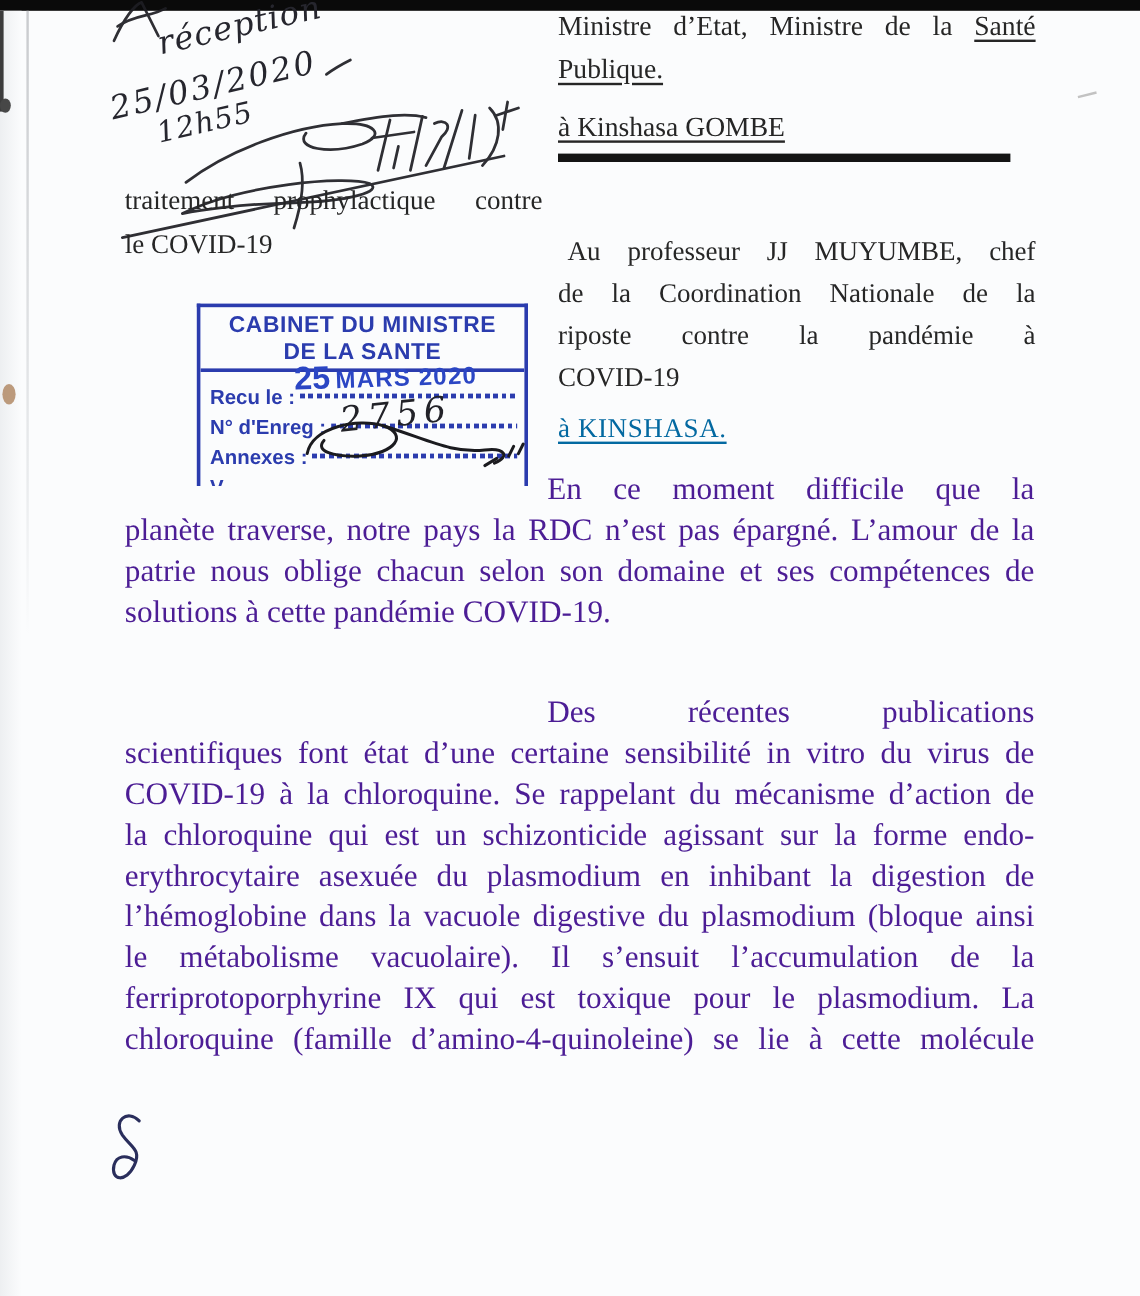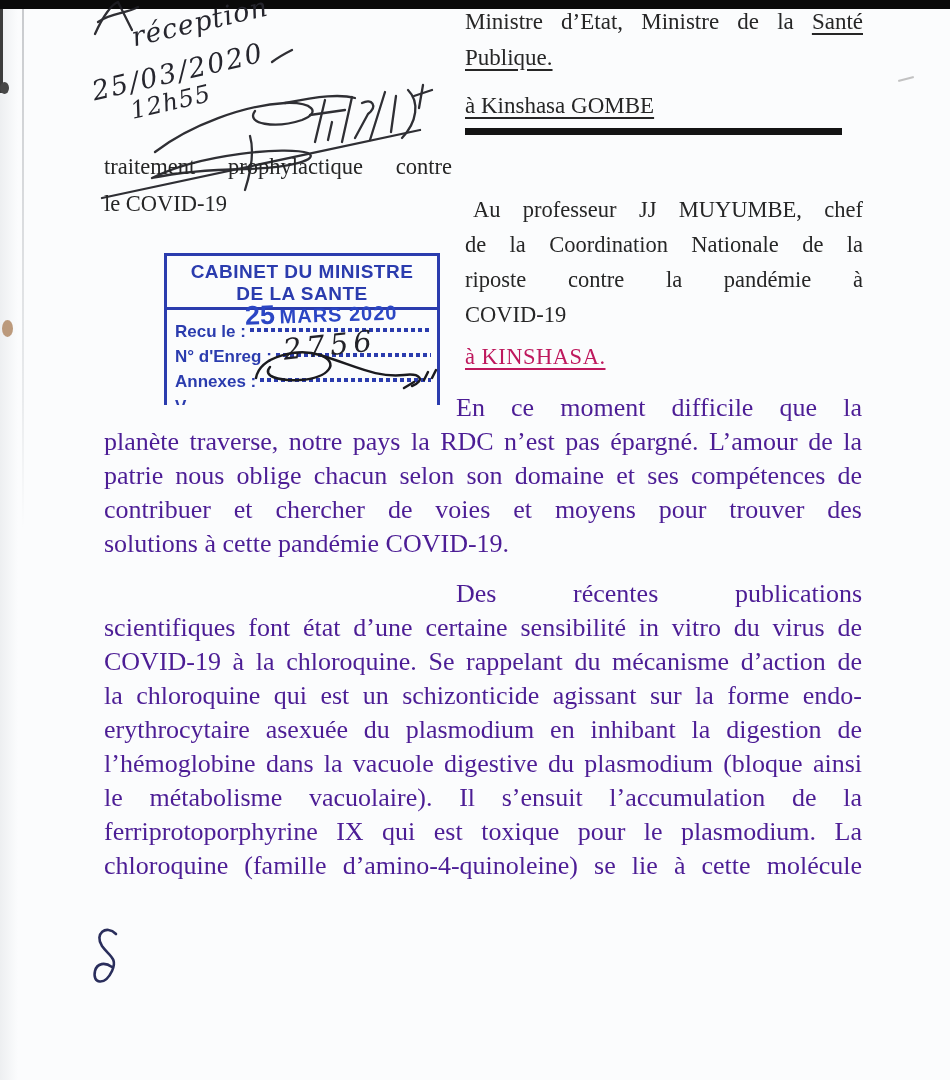--- a/index.html
+++ b/index.html
@@ -61,21 +61,21 @@
   .stamp-date{position:absolute;left:78px;top:42px;transform:rotate(-2deg);
     color:#2b46c4;font-weight:bold;white-space:nowrap;}
   .d25{font-size:27px;}
   .dmy{font-size:20px;letter-spacing:1px;}
   .stamp-enreg{position:absolute;left:116px;top:72px;font-size:29px;letter-spacing:5px;
     transform:rotate(-6deg);color:#222228;}
 
   
   .addressee{left:465px;top:192px;width:398px;font-size:22.5px;line-height:35px;color:#262626;}
   .addressee .tline.first{padding-left:8px;}
-  .addressee-city{left:465px;top:344px;font-size:22.5px;color:#be185d;letter-spacing:.5px;}
+  .addressee-city{left:465px;top:344px;font-size:22.5px;color:#0369a1;letter-spacing:.5px;}
 
   
   .body-para{left:104px;width:758px;font-size:26px;line-height:34px;color:#4c1d95;}
   .para1{top:391px;}
   .para2{top:577px;}
   .body-para .tline.first{padding-left:352px;}
 
   svg path{fill:none;stroke-linecap:round;stroke-linejoin:round;}
 </style>
 </head>
@@ -169,21 +169,20 @@
       <div class="tline">de la Coordination Nationale de la</div>
       <div class="tline">riposte contre la pandémie à</div>
       <div class="tline last">COVID-19</div>
     </div>
   <div class="abs addressee-city u">à KINSHASA.</div>
 
   <div class="abs body-para para1">
       <div class="tline first">En ce moment difficile que la</div>
       <div class="tline">planète traverse, notre pays la RDC n’est pas épargné. L’amour de la</div>
       <div class="tline">patrie nous oblige chacun selon son domaine et ses compétences de</div>
-      <div class="tline">contribuer et chercher de voies et moyens pour trouver des</div>
       <div class="tline last">solutions à cette pandémie COVID-19.</div>
     </div>
   <div class="abs body-para para2">
       <div class="tline first">Des récentes publications</div>
       <div class="tline">scientifiques font état d’une certaine sensibilité in vitro du virus de</div>
       <div class="tline">COVID-19 à la chloroquine. Se rappelant du mécanisme d’action de</div>
       <div class="tline">la chloroquine qui est un schizonticide agissant sur la forme endo-</div>
       <div class="tline">erythrocytaire asexuée du plasmodium en inhibant la digestion de</div>
       <div class="tline">l’hémoglobine dans la vacuole digestive du plasmodium (bloque ainsi</div>
       <div class="tline">le métabolisme vacuolaire). Il s’ensuit l’accumulation de la</div>

